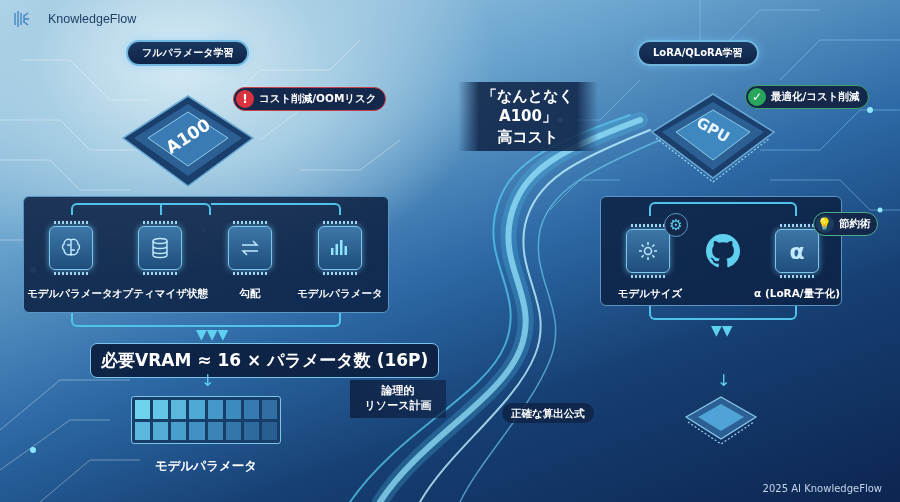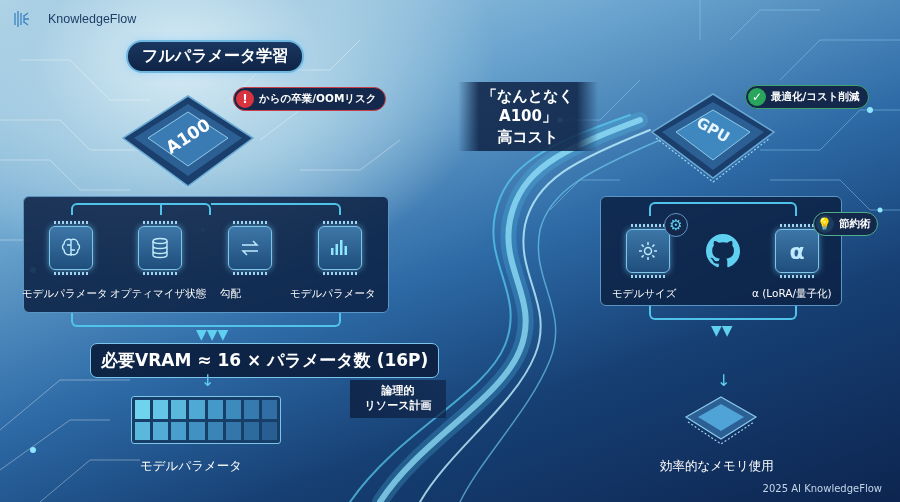--- a/index.html
+++ b/index.html
@@ -3,32 +3,32 @@
 <meta charset="utf-8">
 <style>
 *{margin:0;padding:0;box-sizing:border-box}
 body{width:900px;height:502px;overflow:hidden;font-family:"DejaVu Sans","Liberation Sans",sans-serif;}
 #stage{position:relative;width:900px;height:502px;overflow:hidden;
 background:radial-gradient(ellipse 420px 300px at 180px 60px,#d8ecf5 0%,#a9cfe4 35%,rgba(90,150,195,0) 75%),
 linear-gradient(160deg,#bcdcec 0%,#6ba5cf 28%,#2d6aa6 52%,#163f73 72%,#0d2550 100%);}
 .circuit{position:absolute;left:0;top:0;width:900px;height:502px}
 .abs{position:absolute}
 .logo{left:12px;top:10px;display:flex;align-items:center;gap:18px;font-size:12.5px;color:#1d3e66;font-family:"Liberation Sans",sans-serif}
-.title-pill{background:linear-gradient(#1a3760,#0f2446);color:#fff;font-weight:bold;border:2px solid #6fb7df;border-radius:16px;padding:4px 14px;font-size:16px;white-space:nowrap;box-shadow:0 0 8px rgba(120,200,255,.5)}
+.title-pill{background:linear-gradient(#1a3760,#0f2446);color:#fff;font-weight:bold;border:2px solid #6fb7df;border-radius:16px;padding:4px 14px;font-size:10px;white-space:nowrap;box-shadow:0 0 8px rgba(120,200,255,.5)}
 .tag{display:flex;align-items:center;background:#13284a;color:#fff;font-size:10.5px;border-radius:12px;padding:2px 8px 2px 2px;gap:5px;white-space:nowrap;font-weight:bold}
 .tag .ic{width:18px;height:18px;border-radius:50%;display:flex;align-items:center;justify-content:center;font-size:12px;font-weight:bold;color:#fff}
 .tag.red{border:1.5px solid #c9404a}
 .tag.red .ic{background:#d93340}
 .tag.green{border:1.5px solid #3fa36c}
 .tag.green .ic{background:#2aa55c}
 .panel{background:rgba(12,34,70,.88);border:1.5px solid #5b95c4;border-radius:6px}
 .micro{position:absolute;width:44px;height:44px;border-radius:6px;background:linear-gradient(#3d77a8,#1f4e7c);border:1.5px solid #7cc5ea;box-shadow:0 0 6px rgba(120,210,255,.6);display:flex;align-items:center;justify-content:center}
 .micro::before,.micro::after{content:"";position:absolute;left:4px;right:4px;height:3px;background:repeating-linear-gradient(90deg,#9fd4f0 0 2px,transparent 2px 4px)}
 .micro::before{top:-6px}.micro::after{bottom:-6px}
-.label{color:#fff;font-size:10.5px;font-weight:normal;white-space:nowrap;text-align:left}
+.label{color:#fff;font-size:10.5px;font-weight:bold;white-space:nowrap;text-align:center}
 .formula{background:rgba(12,30,62,.92);border:1.5px solid #7cc5ea;border-radius:7px;color:#fff;font-weight:bold;font-size:17px;padding:5px 10px;white-space:nowrap}
 .callout{background:rgba(15,35,70,.85);color:#fff;font-weight:bold;font-size:11px;text-align:center;padding:4px 10px;line-height:1.35}
 .arrow{position:absolute;color:#5fd0f0;font-size:14px;line-height:1}
 .conn{position:absolute;border-color:#4fc3ea;border-style:solid;border-width:0}
 .footer{right:18px;bottom:8px;color:#c5d6ea;font-size:10px}
 </style>
 </head>
 <body>
 
 <div id="stage">
@@ -92,21 +92,21 @@
       <polygon points="70,24 110,50 70,78 30,50" fill="#3b7bb3" stroke="#8ccbeb" stroke-width="1"></polygon>
       <g stroke="#9fd4f0" stroke-width="1.2">
         <path d="M10 56 L70 100 L130 56" fill="none" stroke-dasharray="2 2"></path>
       </g>
     </svg>
     <div class="abs" style="left:45px;top:38px;width:50px;text-align:center;color:#fff;font-weight:bold;font-size:17px;transform:rotate(-33deg)">A100</div>
   </div>
 
   <div class="abs tag red" style="left:233px;top:87px">
     <span class="ic">!</span>
-    <span>からの卒業/OOMリスク</span>
+    <span>コスト削減/OOMリスク</span>
   </div>
 
   <div class="abs panel" style="left:23px;top:196px;width:366px;height:117px"></div>
 
   <div class="conn" style="left:71px;top:203px;width:140px;height:12px;border-top-width:2px;border-left-width:2px;border-right-width:2px;border-radius:6px 6px 0 0;border-bottom:none;"></div>
   <div class="conn" style="left:211px;top:203px;width:130px;height:12px;border-top-width:2px;border-right-width:2px;border-radius:0 6px 0 0"></div>
   <div class="conn" style="left:160px;top:203px;width:2px;height:12px;border-left-width:2px"></div>
 
   <div class="micro" style="left:49px;top:226px">
     <svg width="22" height="22" viewBox="0 0 22 22">
@@ -174,21 +174,23 @@
   <div class="abs label" style="left:140px;top:458px;width:132px;font-size:12.5px">モデルパラメータ</div>
 
   <div class="abs callout" style="left:458px;top:82px;width:140px;font-size:15px;background:linear-gradient(90deg,rgba(15,35,70,0),rgba(15,35,70,.85) 15%,rgba(15,35,70,.85) 85%,rgba(15,35,70,0))">
     <div>「なんとなくA100」</div>
     <div>高コスト</div>
   </div>
   <div class="abs callout" style="left:350px;top:380px;width:96px;background:linear-gradient(90deg,rgba(15,35,70,.9),rgba(15,35,70,.7))">
     <div>論理的</div>
     <div>リソース計画</div>
   </div>
-
+  <div class="abs callout" style="left:502px;top:403px;border-radius:11px;font-size:10.5px;padding:3px 9px">正確な算出公式</div>
+
+  <div class="abs title-pill" style="left:637px;top:40px">LoRA/QLoRA学習</div>
 
   <div class="abs" style="left:648px;top:88px;width:130px;height:100px">
     <svg width="130" height="100" viewBox="0 0 130 100">
       <polygon points="65,6 126,44 65,90 4,44" fill="#1b3f6d" stroke="#6aa9d4" stroke-width="1.5"></polygon>
       <polygon points="65,14 116,44 65,82 14,44" fill="#2c5f93"></polygon>
       <polygon points="65,22 102,44 65,72 28,44" fill="#3f87bf" stroke="#8ccbeb" stroke-width="1"></polygon>
       <path d="M8 50 L65 94 L122 50" fill="none" stroke="#9fd4f0" stroke-width="1.2" stroke-dasharray="2 2"></path>
     </svg>
     <div class="abs" style="left:40px;top:33px;width:50px;text-align:center;color:#e8f6ff;font-weight:bold;font-size:15px;transform:rotate(30deg)">GPU</div>
   </div>
@@ -233,16 +235,15 @@
 
   <div class="arrow" style="left:717px;top:373px;font-size:16px">↓</div>
 
   <div class="abs" style="left:684px;top:395px;width:74px;height:52px">
     <svg width="74" height="52" viewBox="0 0 74 52">
       <polygon points="37,2 72,22 37,44 2,22" fill="#2c5f93" stroke="#8ccbeb" stroke-width="1.2"></polygon>
       <polygon points="37,9 60,22 37,36 14,22" fill="#4fa3d6"></polygon>
       <path d="M4 27 L37 49 L70 27" fill="none" stroke="#9fd4f0" stroke-width="1.2" stroke-dasharray="2 2"></path>
     </svg>
   </div>
-  <div class="abs label" style="left:660px;top:458px;width:124px;font-size:12.5px">効率的なメモリ使用</div>
 
   <div class="abs footer">2025 AI KnowledgeFlow</div>
 </div>
 
 </body></html>

